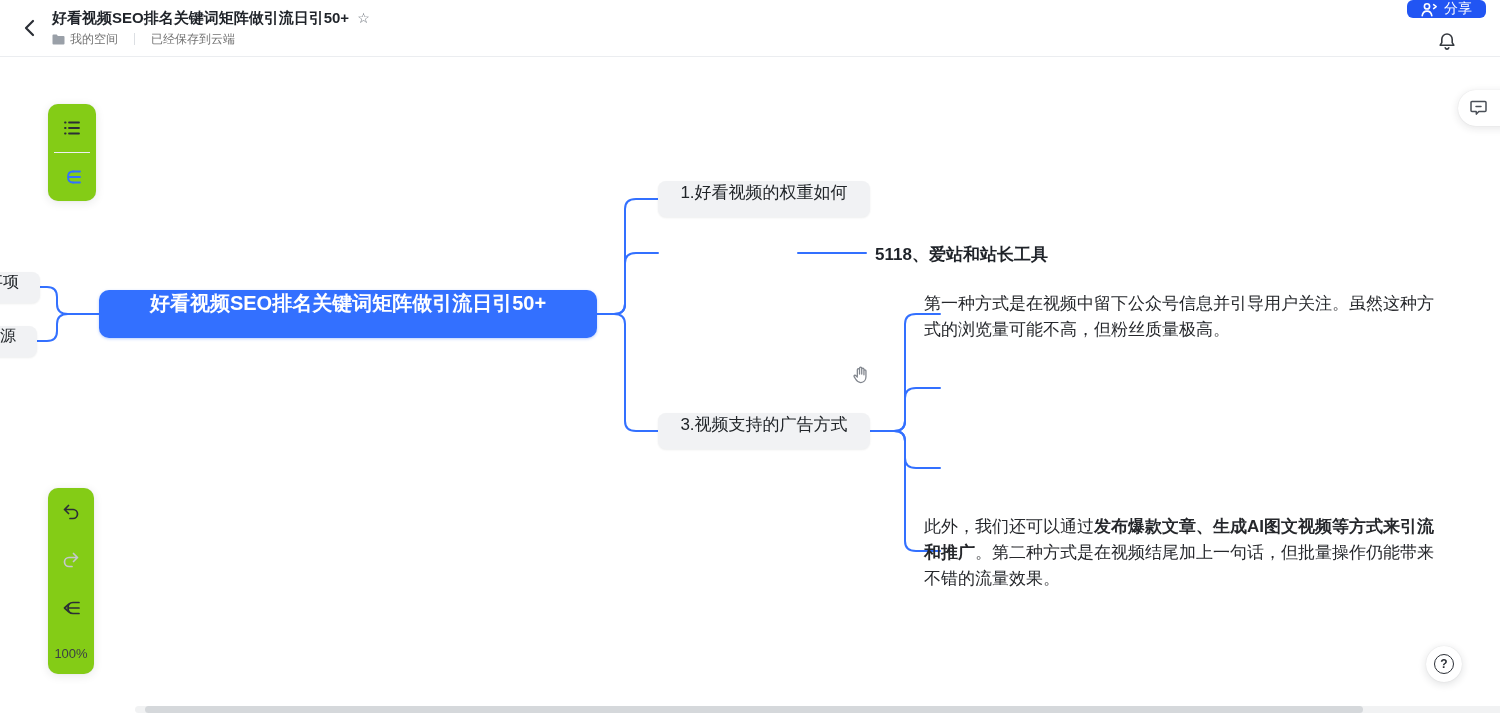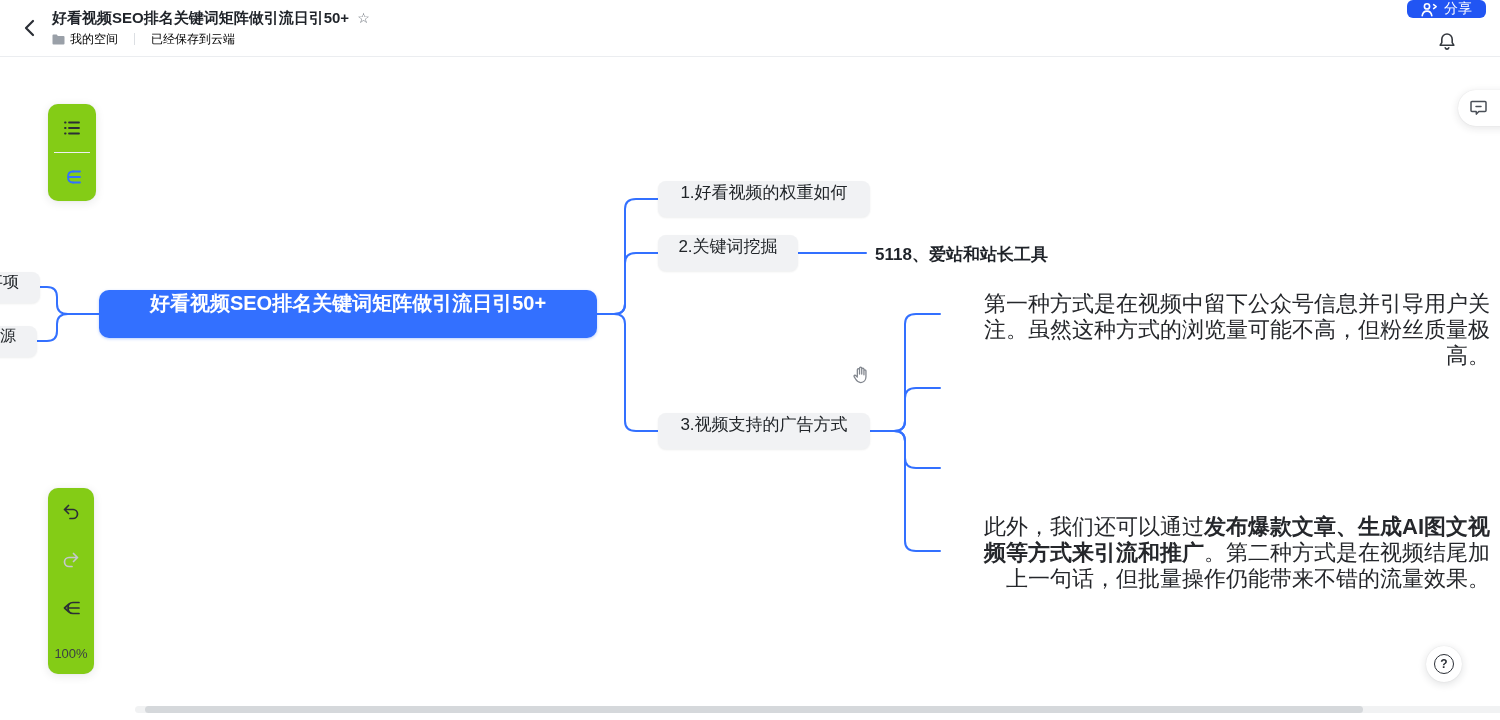--- a/index.html
+++ b/index.html
@@ -8,21 +8,21 @@
 
   
   .topbar { position:relative; height:57px; background:#fff; border-bottom:1px solid #ebedf0;
     display:flex; align-items:center; }
   .back-btn { width:28px; height:28px; margin-left:16px; display:flex; align-items:center;
     justify-content:center; cursor:pointer; }
   .title-block { margin-left:8px; display:flex; flex-direction:column; justify-content:center; }
   .title-row { display:flex; align-items:center; gap:8px; }
   .doc-title { font-size:15px; font-weight:600; color:#1f2329; }
   .star { font-size:14px; color:#646a73; cursor:pointer; }
-  .crumb-row { display:flex; align-items:center; gap:12px; margin-top:3px; font-size:12px; color:#000000;text-align:center; }
+  .crumb-row { display:flex; align-items:center; gap:12px; margin-top:3px; font-size:12px; color:#737373;text-align:center; }
   .crumb-item { display:flex; align-items:center; gap:5px; cursor:pointer; }
   .crumb-sep { width:1px; height:12px; background:#dcdfe3; margin:0 4px; }
   .topbar-right { position:absolute; right:14px; top:0; height:57px; display:flex; align-items:center; gap:14px;flex-direction:column; }
   .share-btn { display:flex; align-items:center; gap:6px; background:#2155f3; color:#fff;
     font-size:14px; height:30px; padding:0 14px; border-radius:6px; border:none; cursor:pointer; }
   .icon-btn { width:28px; height:28px; display:flex; align-items:center; justify-content:center;
     cursor:pointer; color:#35393f; }
   .tb-divider { width:1px; height:20px; background:#e5e6e8; }
   .dots { font-size:18px; font-weight:700; color:#35393f; letter-spacing:1px; }
   .avatar { width:32px; height:32px; border-radius:50%; cursor:pointer;
@@ -41,21 +41,21 @@
   .node { position:absolute; display:flex; justify-content:center; white-space:nowrap; }
   .root-node { left:99px; top:233px; width:498px; height:48px; background:#3370ff; border-radius:10px;
     color:#fff; font-size:20px; font-weight:700; cursor:pointer;
     box-shadow:0 1px 3px rgba(51,112,255,.35); }
   .child-node { height:36px; background:#f1f2f4; border-radius:8px; padding:0 16px;
     color:#212529; font-size:17px; cursor:pointer; box-shadow:0 1px 2px rgba(31,35,41,.08); }
   .stub-node { height:31px; background:#f1f2f4; border-radius:8px; color:#212529; font-size:16px;
     cursor:pointer; box-shadow:0 1px 2px rgba(31,35,41,.08); overflow:hidden; }
 
   .free-text { position:absolute; color:#1f2329; font-size:17px; font-weight:700; cursor:pointer; white-space:nowrap; }
-  .para { position:absolute; left:976px; width:514px; font-size:22px; line-height:26px; color:#25272b; cursor:pointer;text-align:right; }
+  .para { position:absolute; left:924px; width:514px; font-size:17px; line-height:26px; color:#25272b; cursor:pointer; }
   .para b { font-weight:700; }
 
   .zoom-label { font-size:13px; color:#3c4044; }
 
   .comment-pill { position:absolute; left:1458px; top:33px; width:62px; height:36px; border-radius:18px;
     background:#fff; box-shadow:0 2px 8px rgba(31,35,41,.12), 0 0 1px rgba(31,35,41,.15);
     display:flex; align-items:center; padding-left:12px; cursor:pointer; }
   .help-btn { position:absolute; left:1426px; top:589px; width:36px; height:36px; border-radius:50%;
     background:#fff; box-shadow:0 2px 8px rgba(31,35,41,.14), 0 0 1px rgba(31,35,41,.15);
     display:flex; align-items:center; justify-content:center; cursor:pointer;
@@ -184,23 +184,20 @@
     <span>来源</span>
   </div>
 
   <div class="node root-node">
     <span>好看视频SEO排名关键词矩阵做引流日引50+</span>
   </div>
 
   <div class="node child-node" style="left:658px; top:124px; width:212px;">
     <span>1.好看视频的权重如何</span>
   </div>
-  <div class="node child-node" style="left:658px; top:178px; width:140px;">
-    <span>2.关键词挖掘</span>
-  </div>
   <div class="node child-node" style="left:658px; top:356px; width:212px;">
     <span>3.视频支持的广告方式</span>
   </div>
 
   <div class="free-text" style="left:875px; top:186px;">5118、爱站和站长工具</div>
 
   <div class="para" style="top:234px;">
     <span>第一种方式是在视频中留下公众号信息并引导用户关注。虽然这种方式的浏览量可能不高，但粉丝质量极高。</span>
   </div>
   <div class="para" style="top:457px;">

